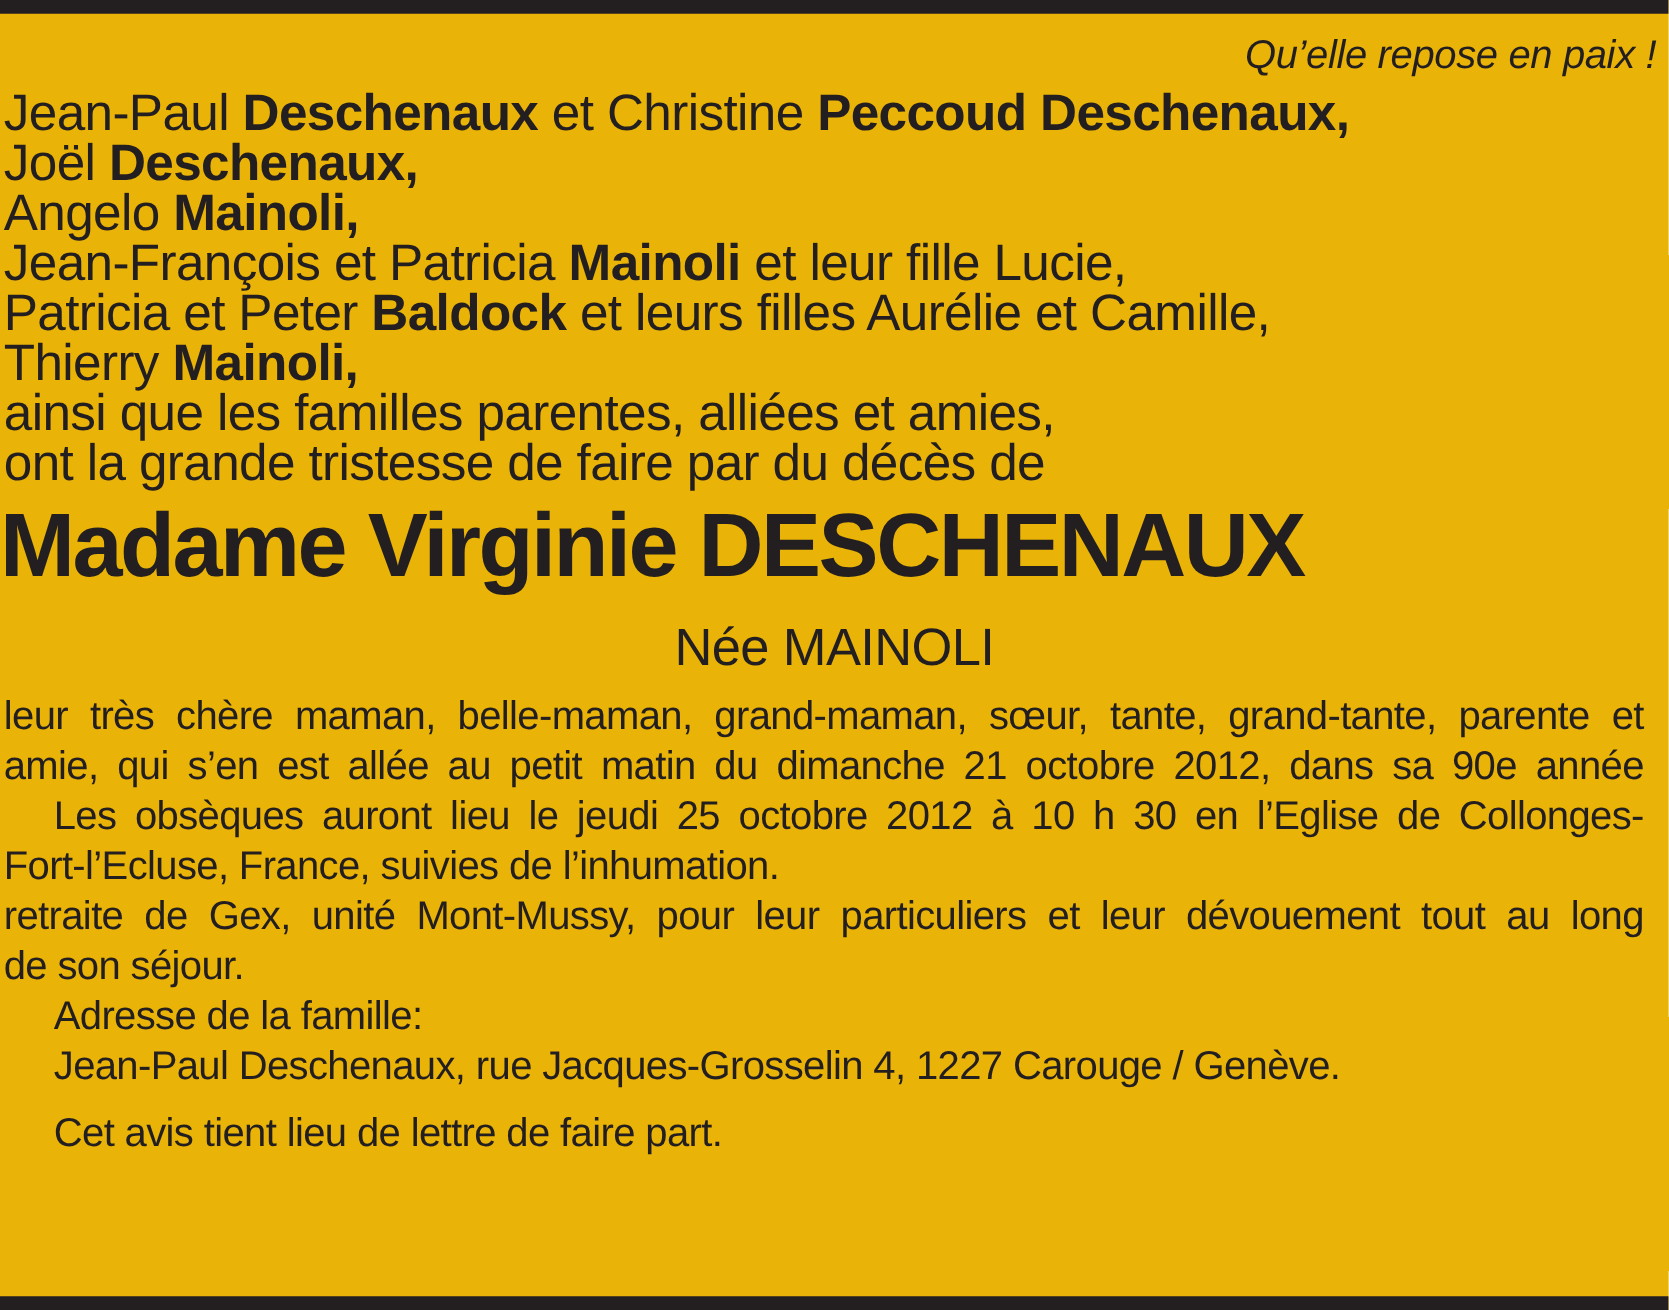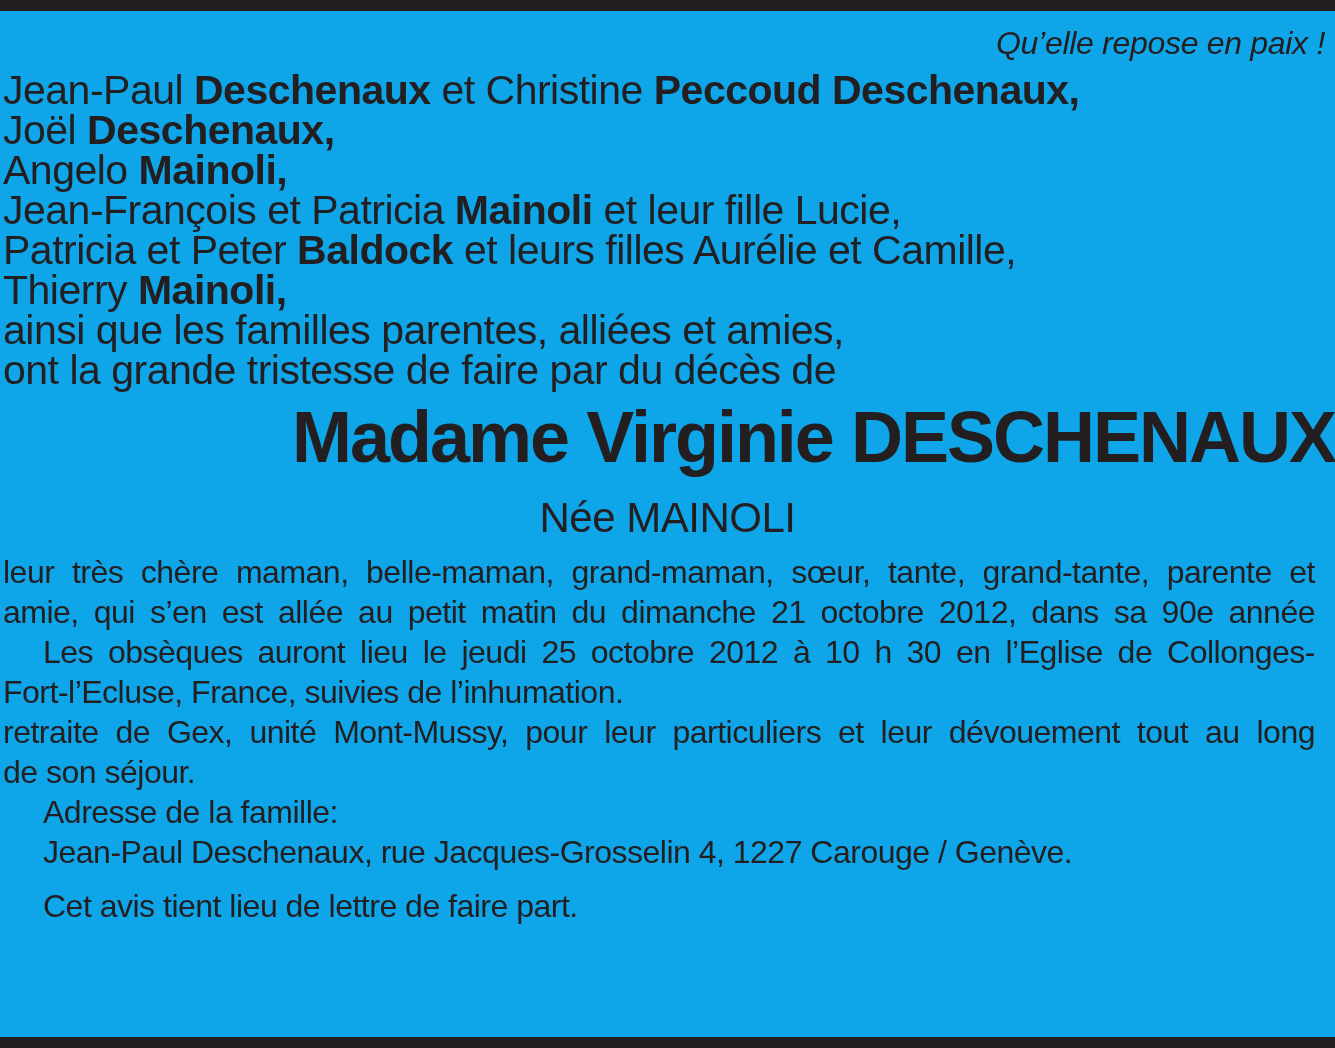--- a/index.html
+++ b/index.html
@@ -4,21 +4,21 @@
 <style>
   html, body {
     margin: 0;
     padding: 0;
     background: #ffffff;
   }
   .page {
     position: relative;
     width: 1335px;
     height: 1048px;
-    background: #0ea5e9;
+    background: #eab308;
     color: #231f20;
     font-family: "Liberation Sans", "DejaVu Sans", sans-serif;
     overflow: hidden;
   }
   .rule {
     position: absolute;
     left: 0;
     width: 1335px;
     height: 11px;
     background: #231f20;
@@ -49,21 +49,21 @@
     padding-left: 3px;
     padding-right: 6px;
     font-size: 41px;
     line-height: 40px;
     letter-spacing: -0.5px;
   }
   .family .b { font-weight: 700; }
 
   .deceased-name {
     margin: 8px 0 0 0;
-    text-align: right;
+    text-align: left;
     font-size: 72px;
     line-height: 78px;
     font-weight: 700;
     letter-spacing: -2px;
   }
 
   .maiden-name {
     margin: 14px 0 0 0;
     text-align: center;
     font-size: 42px;

